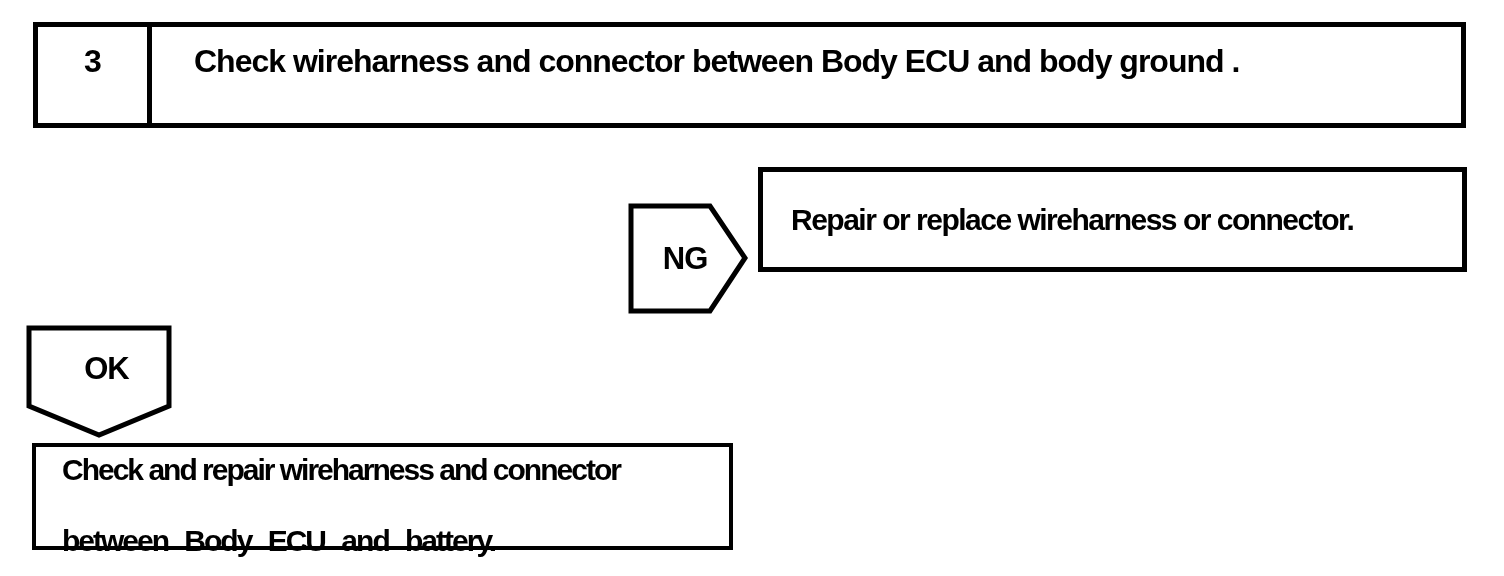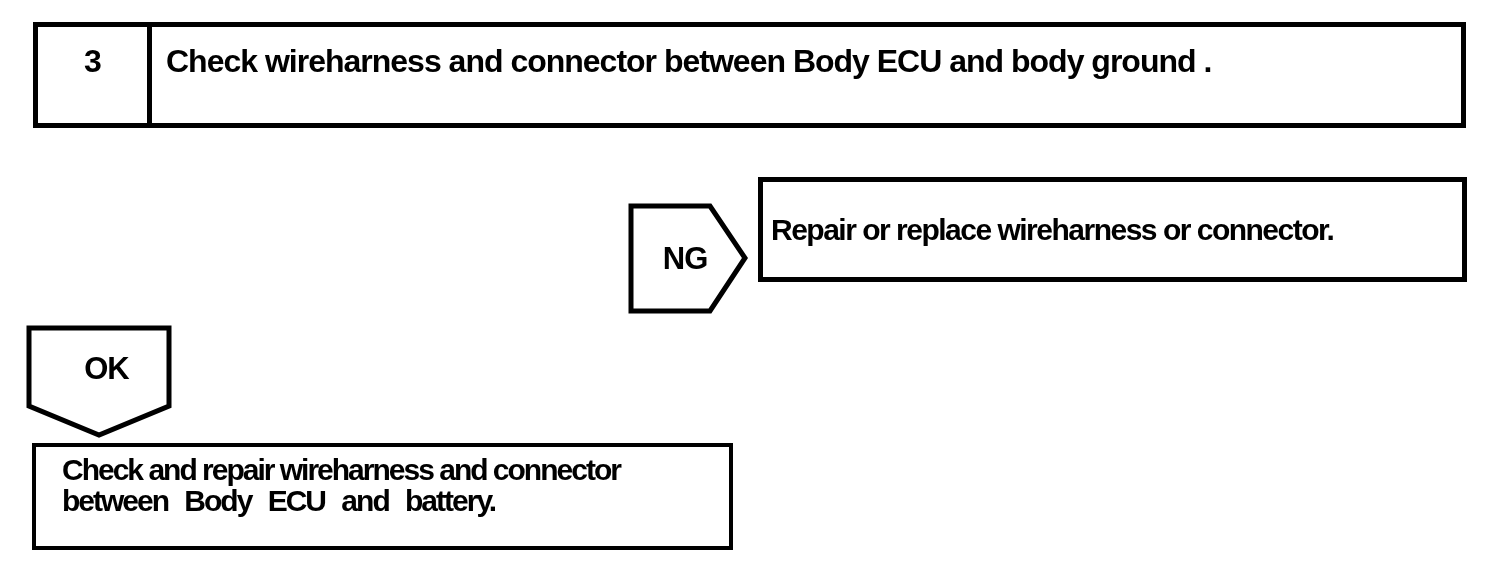--- a/index.html
+++ b/index.html
@@ -40,20 +40,21 @@
     letter-spacing: -1px;
     padding-top: 16px;
     flex: none;
   }
   .step-title {
     flex: 1;
     padding: 16px 16px 0 14px;
     font-size: 32px;
     letter-spacing: -1px;
     white-space: nowrap;
+    margin-left: 28px;
   }
   
   .shape {
     position: absolute;
     margin-top: 44px;
   }
   .shape svg {
     display: block;
   }
   .shape-label {
@@ -64,44 +65,45 @@
     font-size: 31px;
     letter-spacing: -1px;
   }
   .ng-shape { left: 628px; top: 159px; width: 120px; height: 111px; }
   .ng-label { left: 12px; top: 0; width: 90px; height: 111px; }
   .ok-shape { left: 26px; top: 281px; width: 146px; height: 113px; }
   .ok-label { left: 0; top: 0; width: 161px; height: 88px; }
   
   .ng-action-box {
     left: 758px;
-    top: 177px;
+    top: 167px;
     width: 709px;
     height: 105px;
     display: flex;
     align-items: center;
-    padding-left: 8px;
+    padding-left: 28px;
     font-size: 30px;
     letter-spacing: -1.5px;
     white-space: nowrap;
   }
   
   .ok-action-box {
     left: 32px;
     top: 443px;
     width: 701px;
     height: 107px;
     border-width: 4px;
     padding: 7px 8px 14px 26px;
     font-size: 30px;
     letter-spacing: -2px;
     line-height: 31px;
   }
   .ok-action-line2 {
     word-spacing: 10px;
+    margin-top: 40px;
   }
 </style>
 </head>
 <body>
 
 <div class="canvas">
 
   <div class="box step-box">
     <div class="step-num">3</div>
     <div class="step-title">Check wireharness and connector between Body ECU and body ground .</div>

